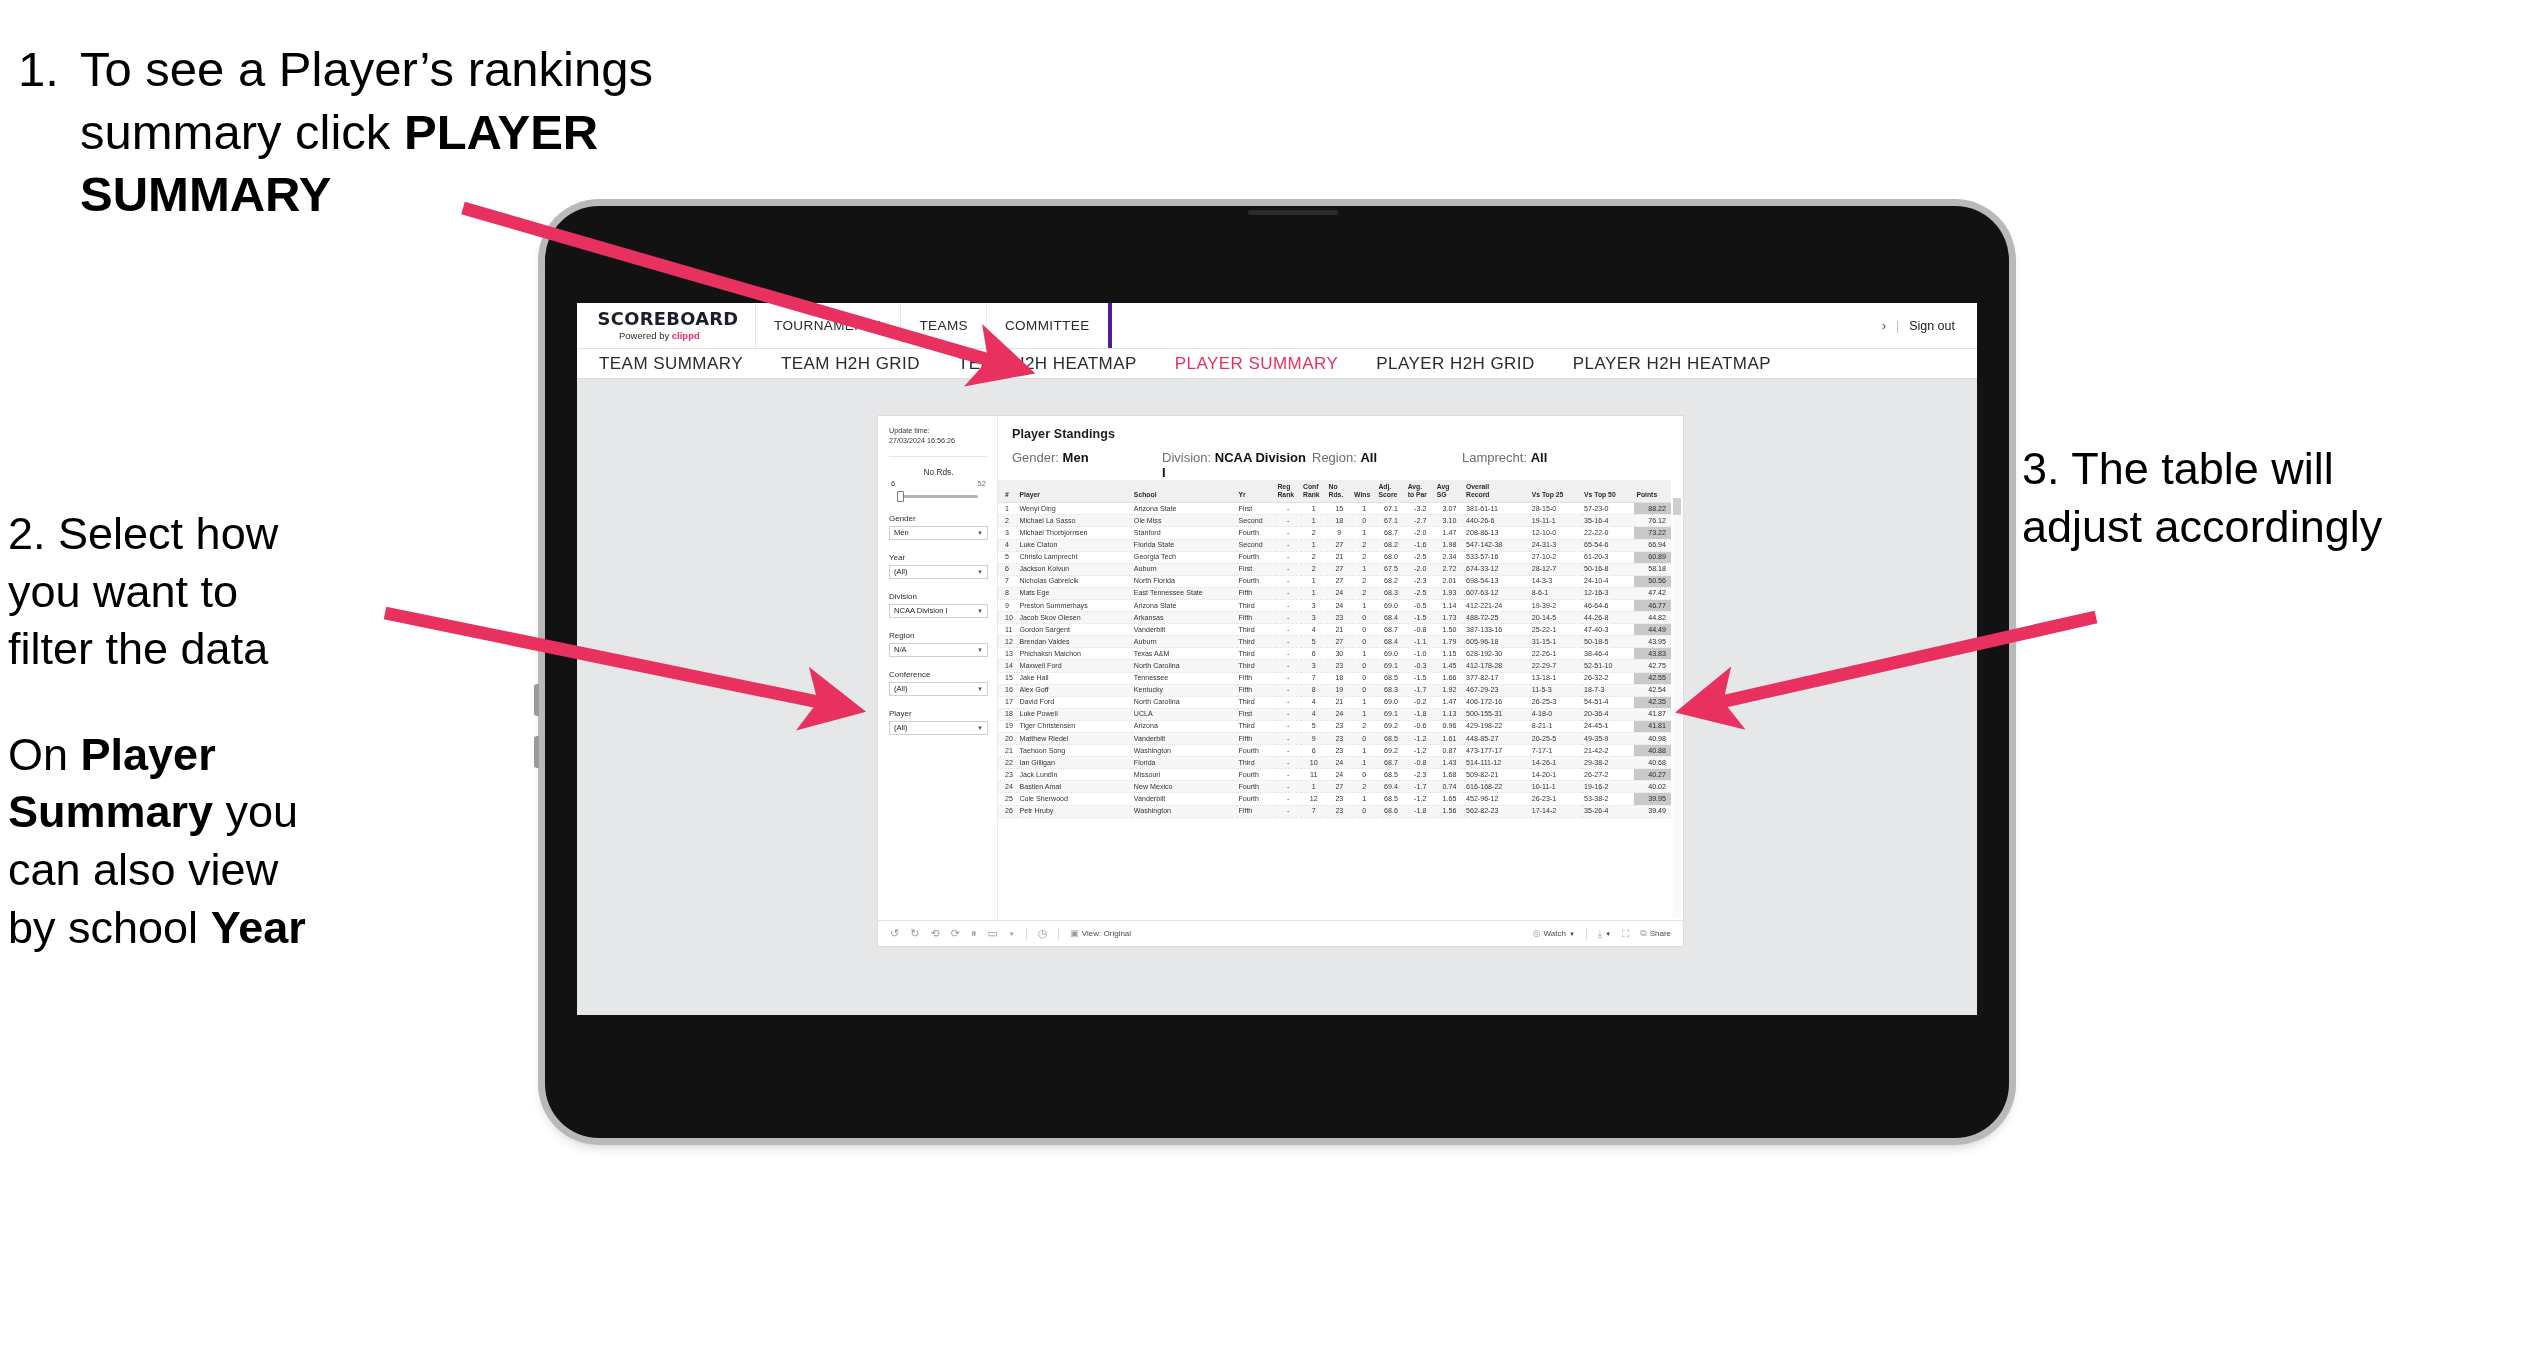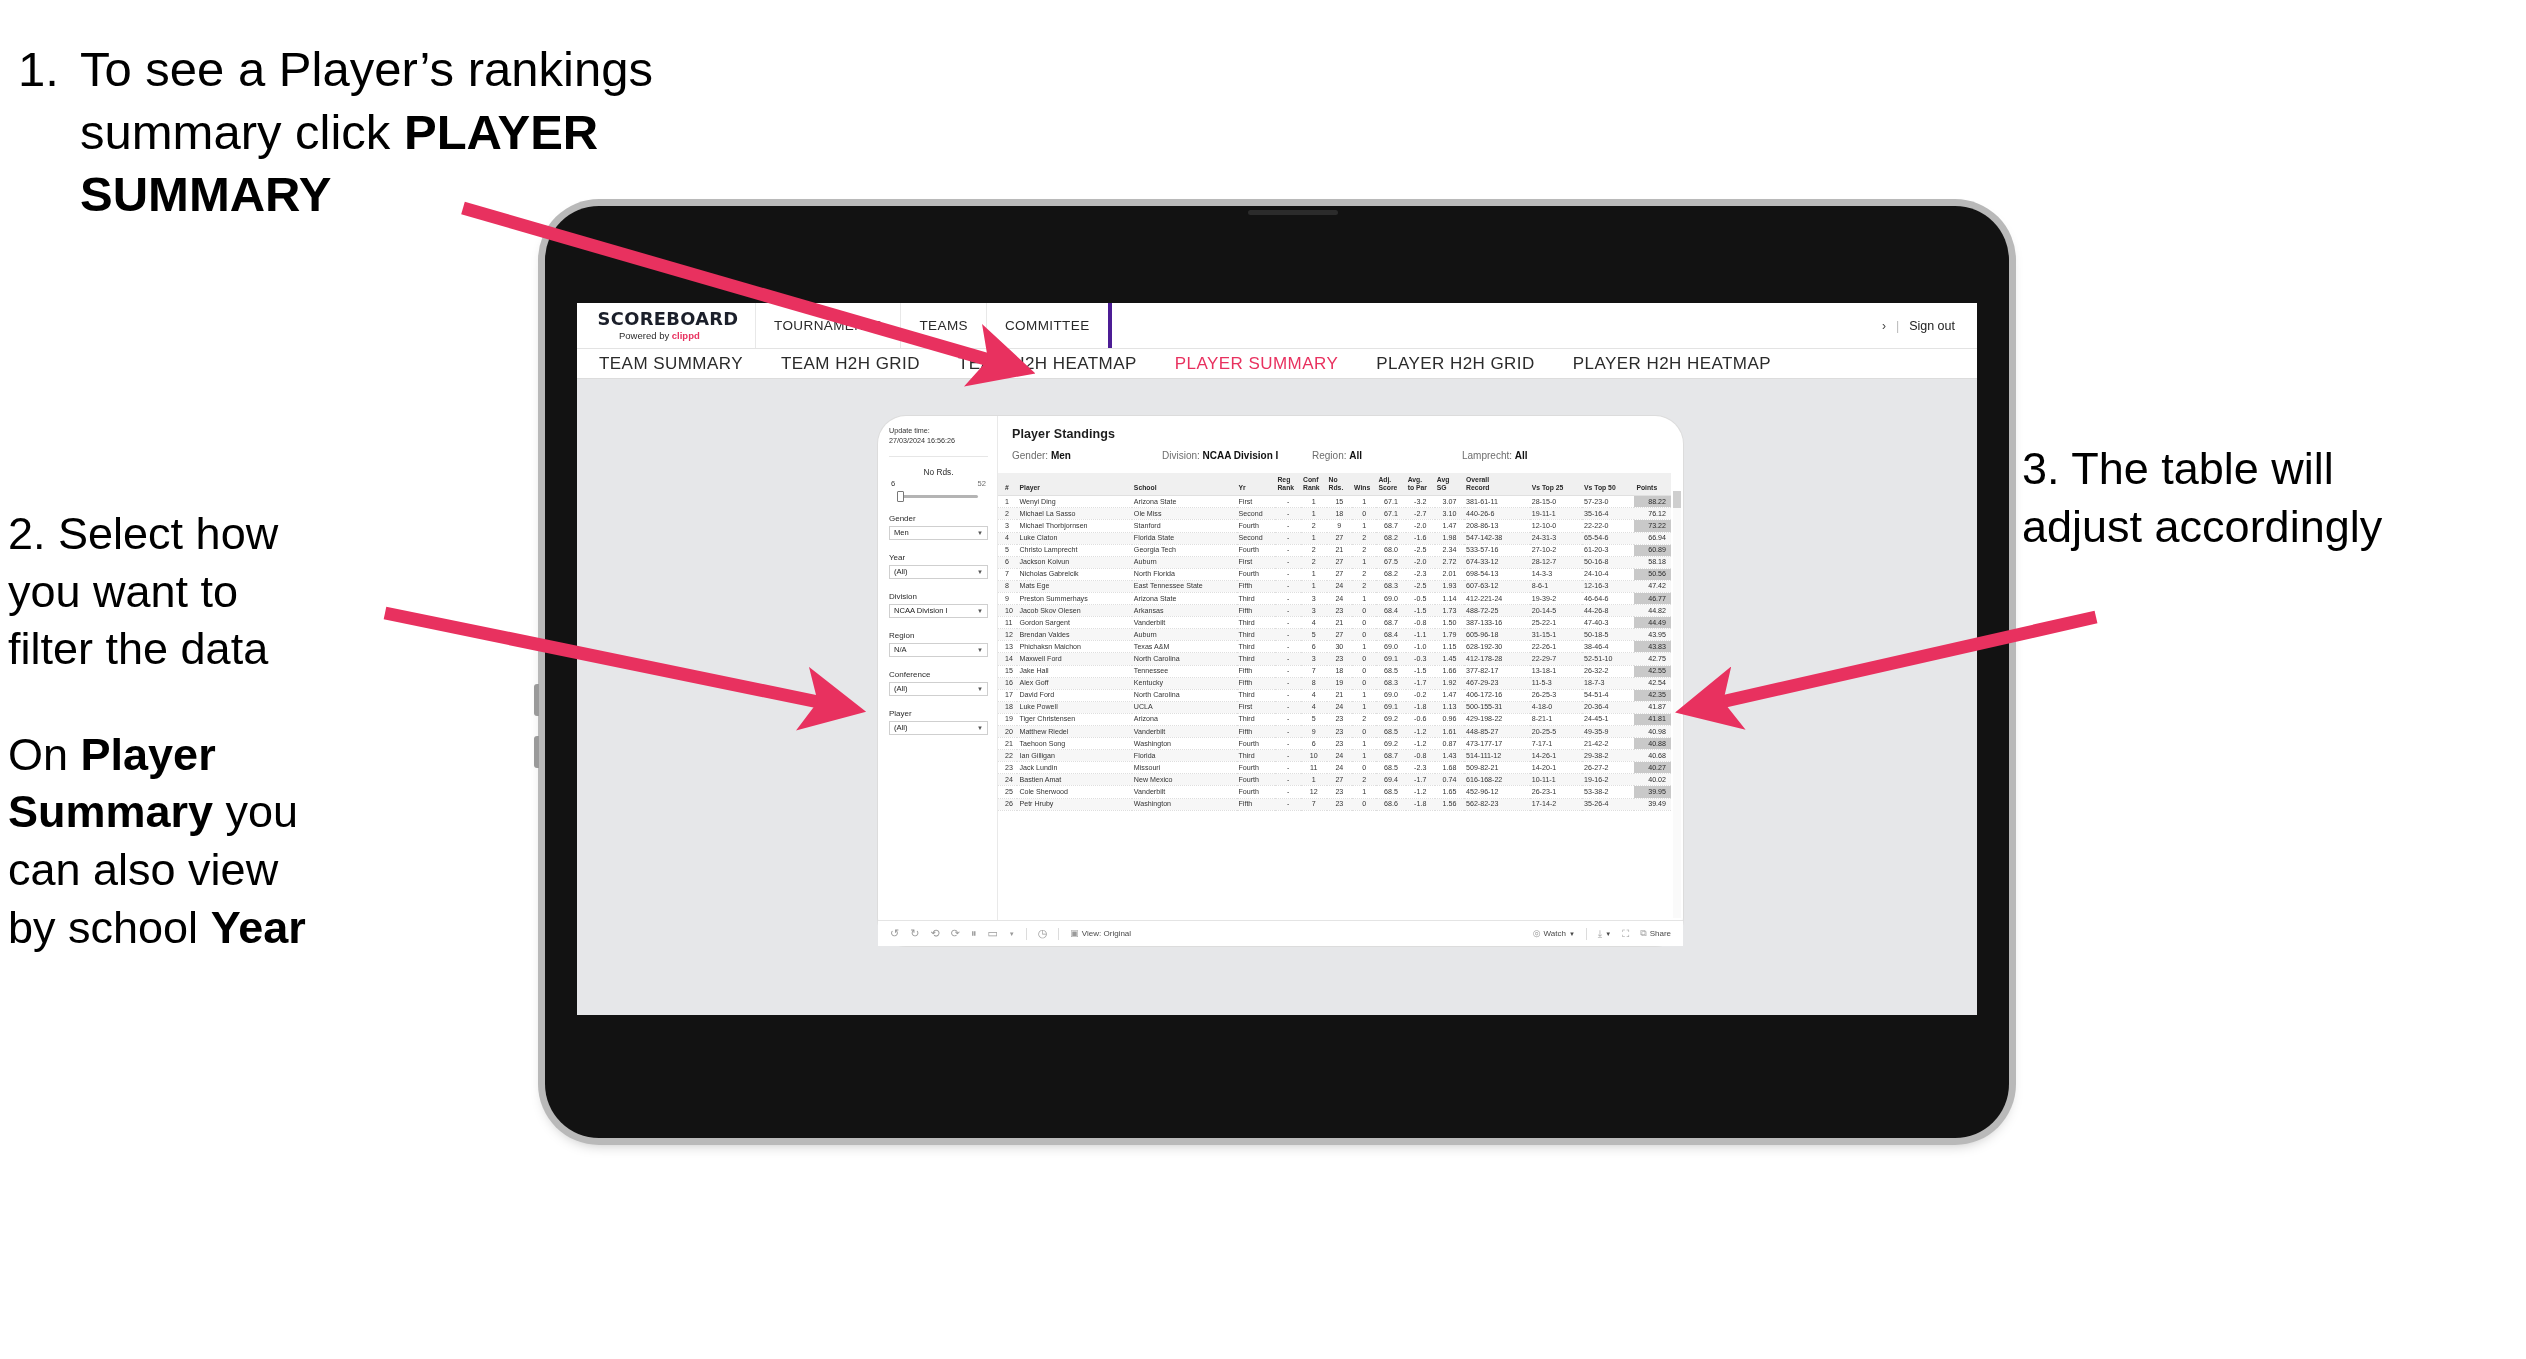--- a/index.html
+++ b/index.html
@@ -80,21 +80,21 @@
   .subnav .sn.active { color:#e8315f; }
 
   
   .canvas { position:relative; height:636px; background:#e6e7e9; padding:30px 0 0 0; }
 
   .viz {
     position:absolute; left:301px; top:37px;
     width:805px; height:530px;
     background:#fff;
     box-shadow:0 0 0 1px #dcdcdc;
-    display:flex; flex-direction:column;border-radius:28px;
+    display:flex; flex-direction:column;
   }
   .viz-main { flex:1; display:flex; overflow:hidden; }
 
   
   .filters { width:120px; border-right:1px solid #e9e9e9; padding:10px 9px 0 11px; }
   .upd { font-size:7.2px; color:#333; line-height:1.45; }
   .filters hr { border:0; border-top:1px solid #e6e6e6; margin:9px 0 10px 0; }
   .f-block { margin-bottom:13px; }
   .f-label { font-size:8px; color:#2b2b2b; margin-bottom:3px; }
   .f-select {
@@ -106,21 +106,21 @@
   .slider-title { font-size:8.3px; color:#2b2b2b; text-align:center; margin-bottom:2px; }
   .slider-vals { display:flex; justify-content:space-between; font-size:7.6px; color:#6b6b6b; padding:0 2px; }
   .slider-vals .lo { color:#333; }
   .slider-track { position:relative; height:10px; margin-top:3px; padding:0 4px; }
   .slider-track .bar { position:absolute; left:12px; right:10px; top:4px; height:3.5px; background:#b4b4b4; border-radius:2px; }
   .slider-track .knob { position:absolute; left:8px; top:0; width:7px; height:11px; background:#fff; border:1.4px solid #777; border-radius:1px; }
 
   
   .chart { flex:1; display:flex; flex-direction:column; min-width:0; }
   .viz-title { font-size:12.5px; font-weight:700; color:#1d1d1d; padding:11px 0 0 14px; letter-spacing:.1px; }
-  .viz-sub { display:flex; padding:9px 0 12px 14px; font-size:10px; color:#6d6d6d; }
+  .viz-sub { display:flex; padding:9px 0 0 14px; font-size:13px; color:#6d6d6d; }
   .viz-sub .kv { width:150px; }
   .viz-sub .kv b { color:#111; font-weight:700; }
 
   table.standings { width:100%; border-collapse:collapse; font-size:7.1px; color:#333; table-layout:fixed; }
   table.standings thead th {
     background:#f0f0f0; font-weight:700; color:#2a2a2a; font-size:6.8px;
     padding:3px 2px 4px 2px; text-align:left; vertical-align:bottom; line-height:1.12;
     border-bottom:1px solid #e0e0e0;
   }
   table.standings tbody td {

